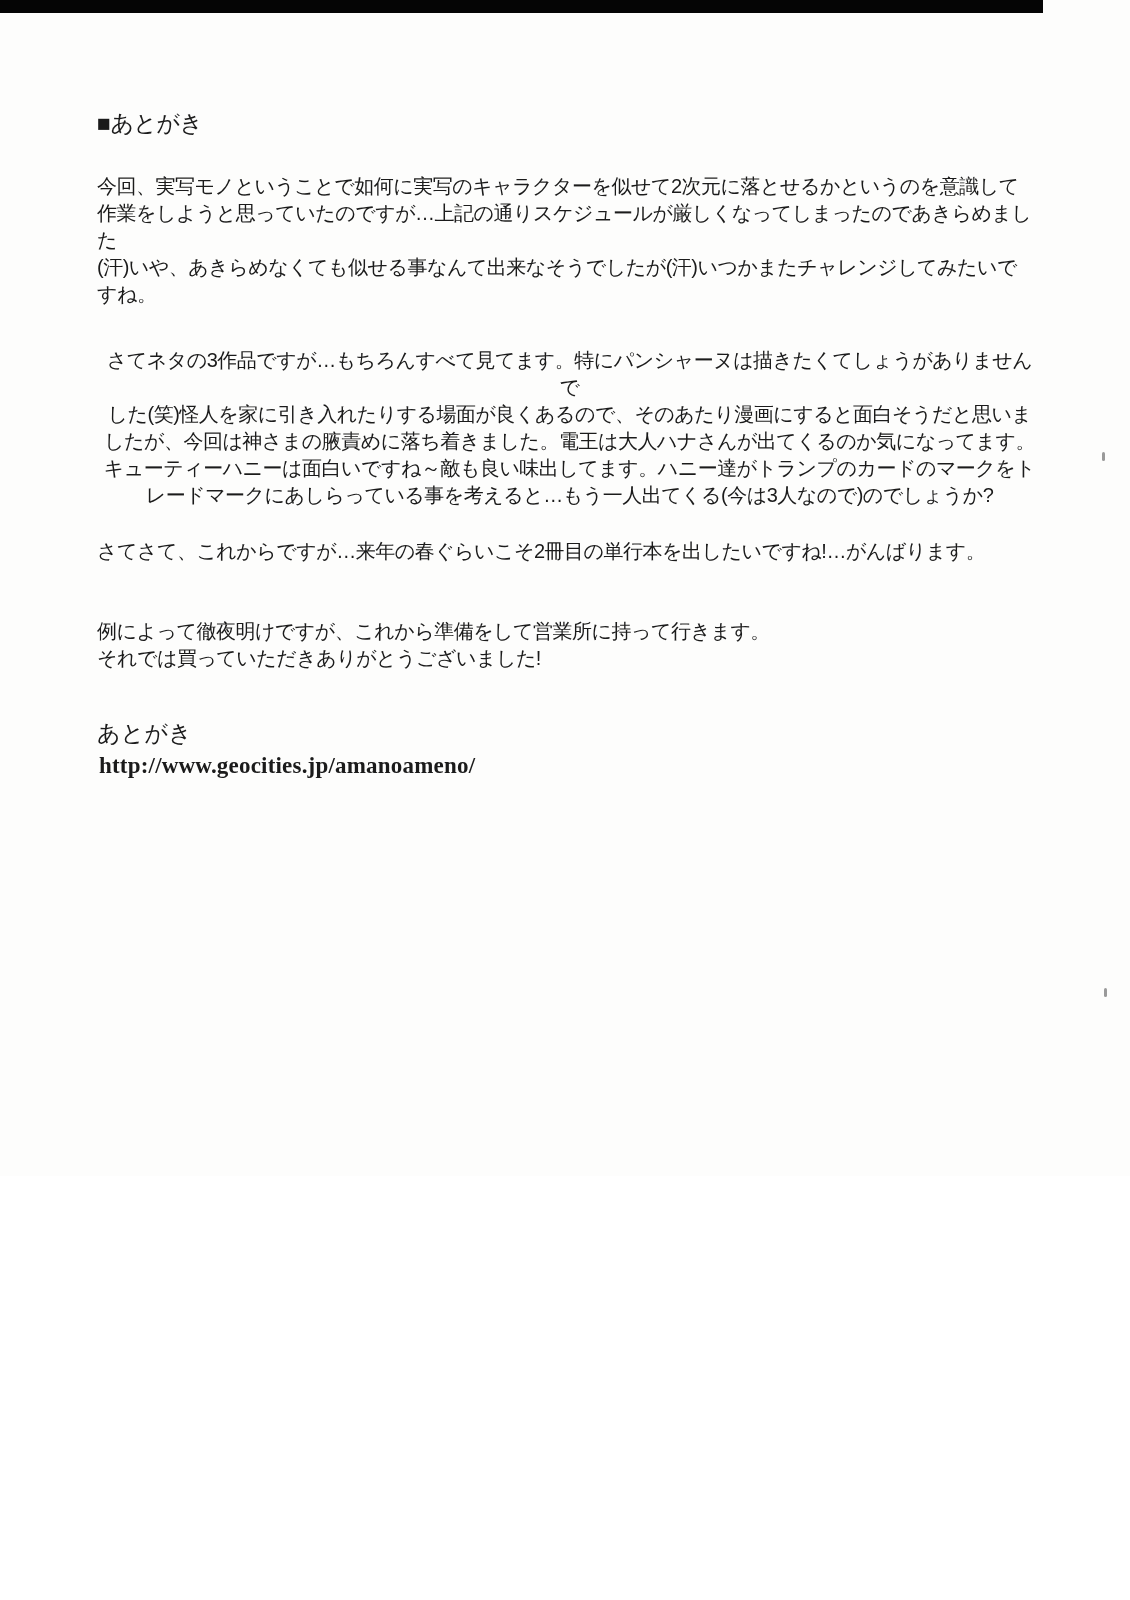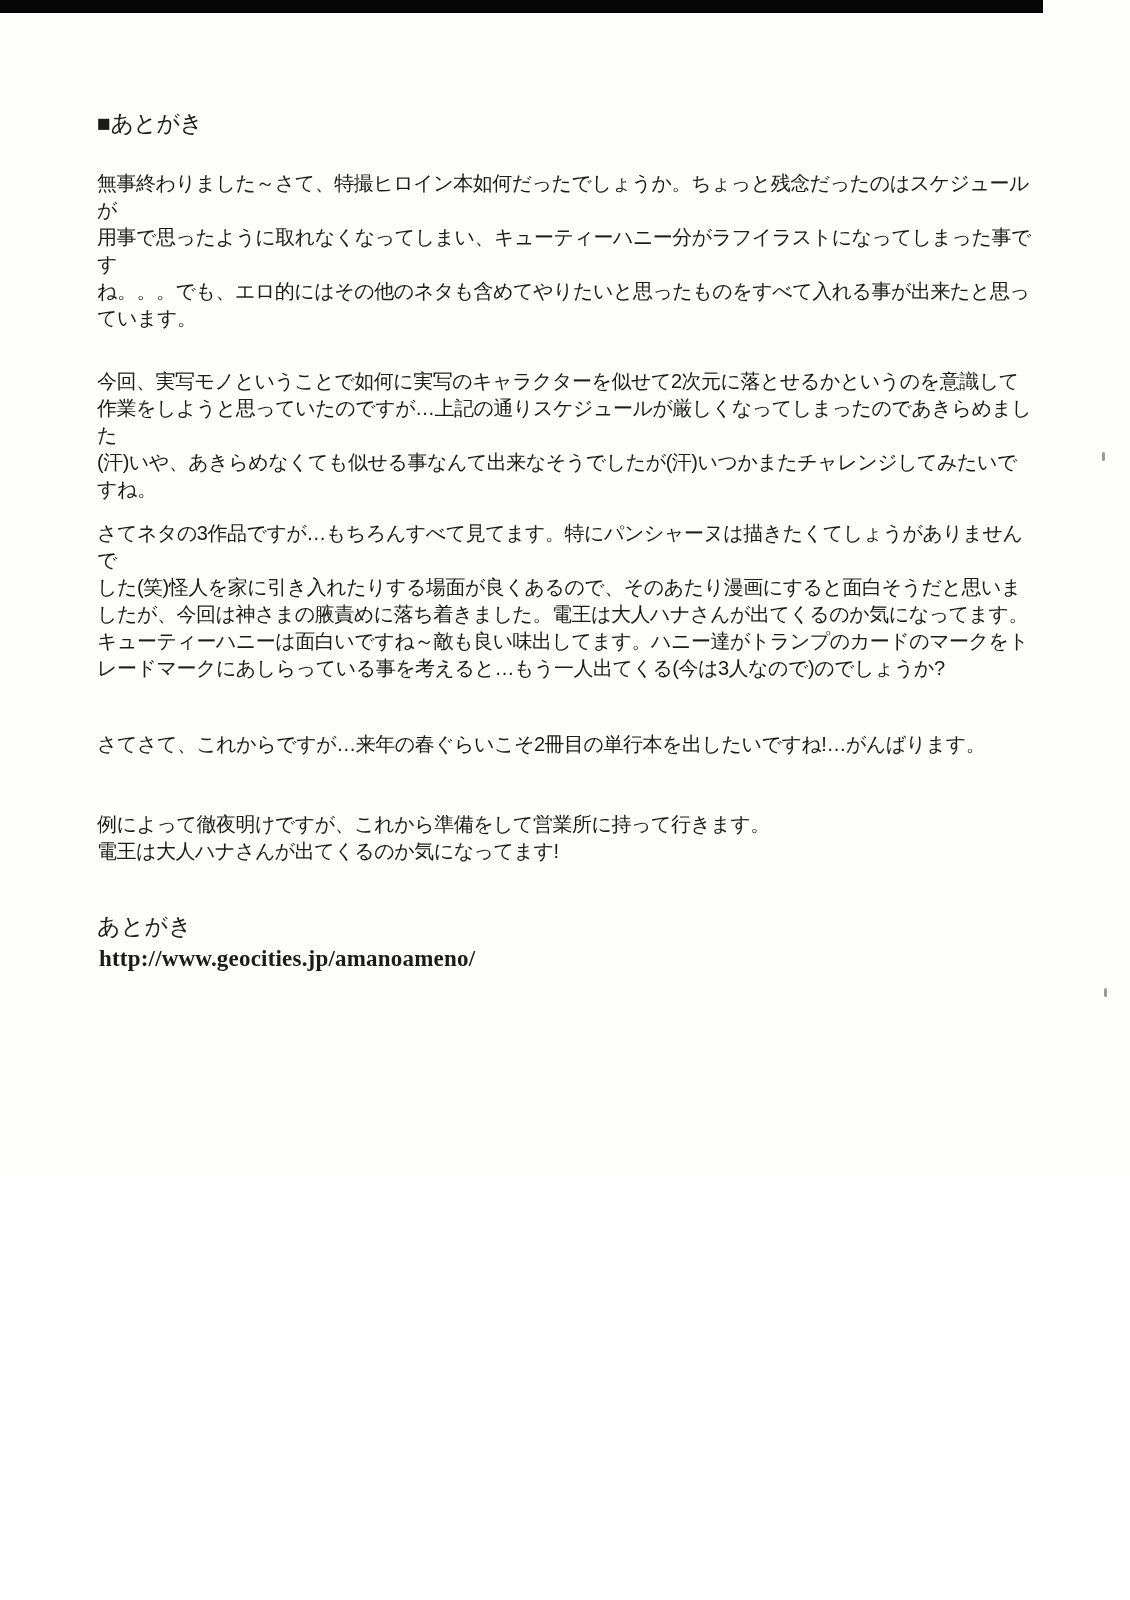--- a/index.html
+++ b/index.html
@@ -66,22 +66,22 @@
     letter-spacing: -0.5px;
   }
   .para {
     margin: 0;
     font-size: 20px;
     line-height: 27px;
     letter-spacing: -0.5px;
     white-space: pre-line;
   }
   .para-2 { margin-top: 36px; }
-  .para-3 { margin-top: 17px; }
-  .para-4 { margin-top: 49px; }
+  .para-3 { margin-top: 39px; text-align: center; }
+  .para-4 { margin-top: 29px; }
   .para-5 { margin-top: 53px; }
   .author-block {
     margin-top: 47px;
     font-family: "Liberation Serif", "DejaVu Serif", serif;
     font-size: 23px;
     line-height: 30px;
     letter-spacing: 0.2px;
   }
   .author-name { margin: 0; }
   .site-url { margin: 2px; font-weight: bold; }
@@ -99,40 +99,36 @@
 </head>
 <body>
 
 <div class="page">
 
   <div class="scan-bar-top"></div>
 
   <div class="content">
     <p class="heading">■あとがき</p>
 
-    <p class="para para-1">無事終わりました～さて、特撮ヒロイン本如何だったでしょうか。ちょっと残念だったのはスケジュールが
-用事で思ったように取れなくなってしまい、キューティーハニー分がラフイラストになってしまった事です
-ね。。。でも、エロ的にはその他のネタも含めてやりたいと思ったものをすべて入れる事が出来たと思っ
-ています。</p>
 
     <p class="para para-2">今回、実写モノということで如何に実写のキャラクターを似せて2次元に落とせるかというのを意識して
 作業をしようと思っていたのですが…上記の通りスケジュールが厳しくなってしまったのであきらめました
 (汗)いや、あきらめなくても似せる事なんて出来なそうでしたが(汗)いつかまたチャレンジしてみたいで
 すね。</p>
 
     <p class="para para-3">さてネタの3作品ですが…もちろんすべて見てます。特にパンシャーヌは描きたくてしょうがありませんで
 した(笑)怪人を家に引き入れたりする場面が良くあるので、そのあたり漫画にすると面白そうだと思いま
 したが、今回は神さまの腋責めに落ち着きました。電王は大人ハナさんが出てくるのか気になってます。
 キューティーハニーは面白いですね～敵も良い味出してます。ハニー達がトランプのカードのマークをト
 レードマークにあしらっている事を考えると…もう一人出てくる(今は3人なので)のでしょうか?</p>
 
     <p class="para para-4">さてさて、これからですが…来年の春ぐらいこそ2冊目の単行本を出したいですね!…がんばります。</p>
 
     <p class="para para-5">例によって徹夜明けですが、これから準備をして営業所に持って行きます。
-電王は大人ハナさんが出てくるのか気になってます!</p>
+それでは買っていただきありがとうございました!</p>
 
     <div class="author-block">
       <p class="author-name">あとがき</p>
       <p class="site-url">http://www.geocities.jp/amanoameno/</p>
     </div>
   </div>
 
   <div class="page-number">33</div>
 
   <div class="scan-tick tick-1"></div>

